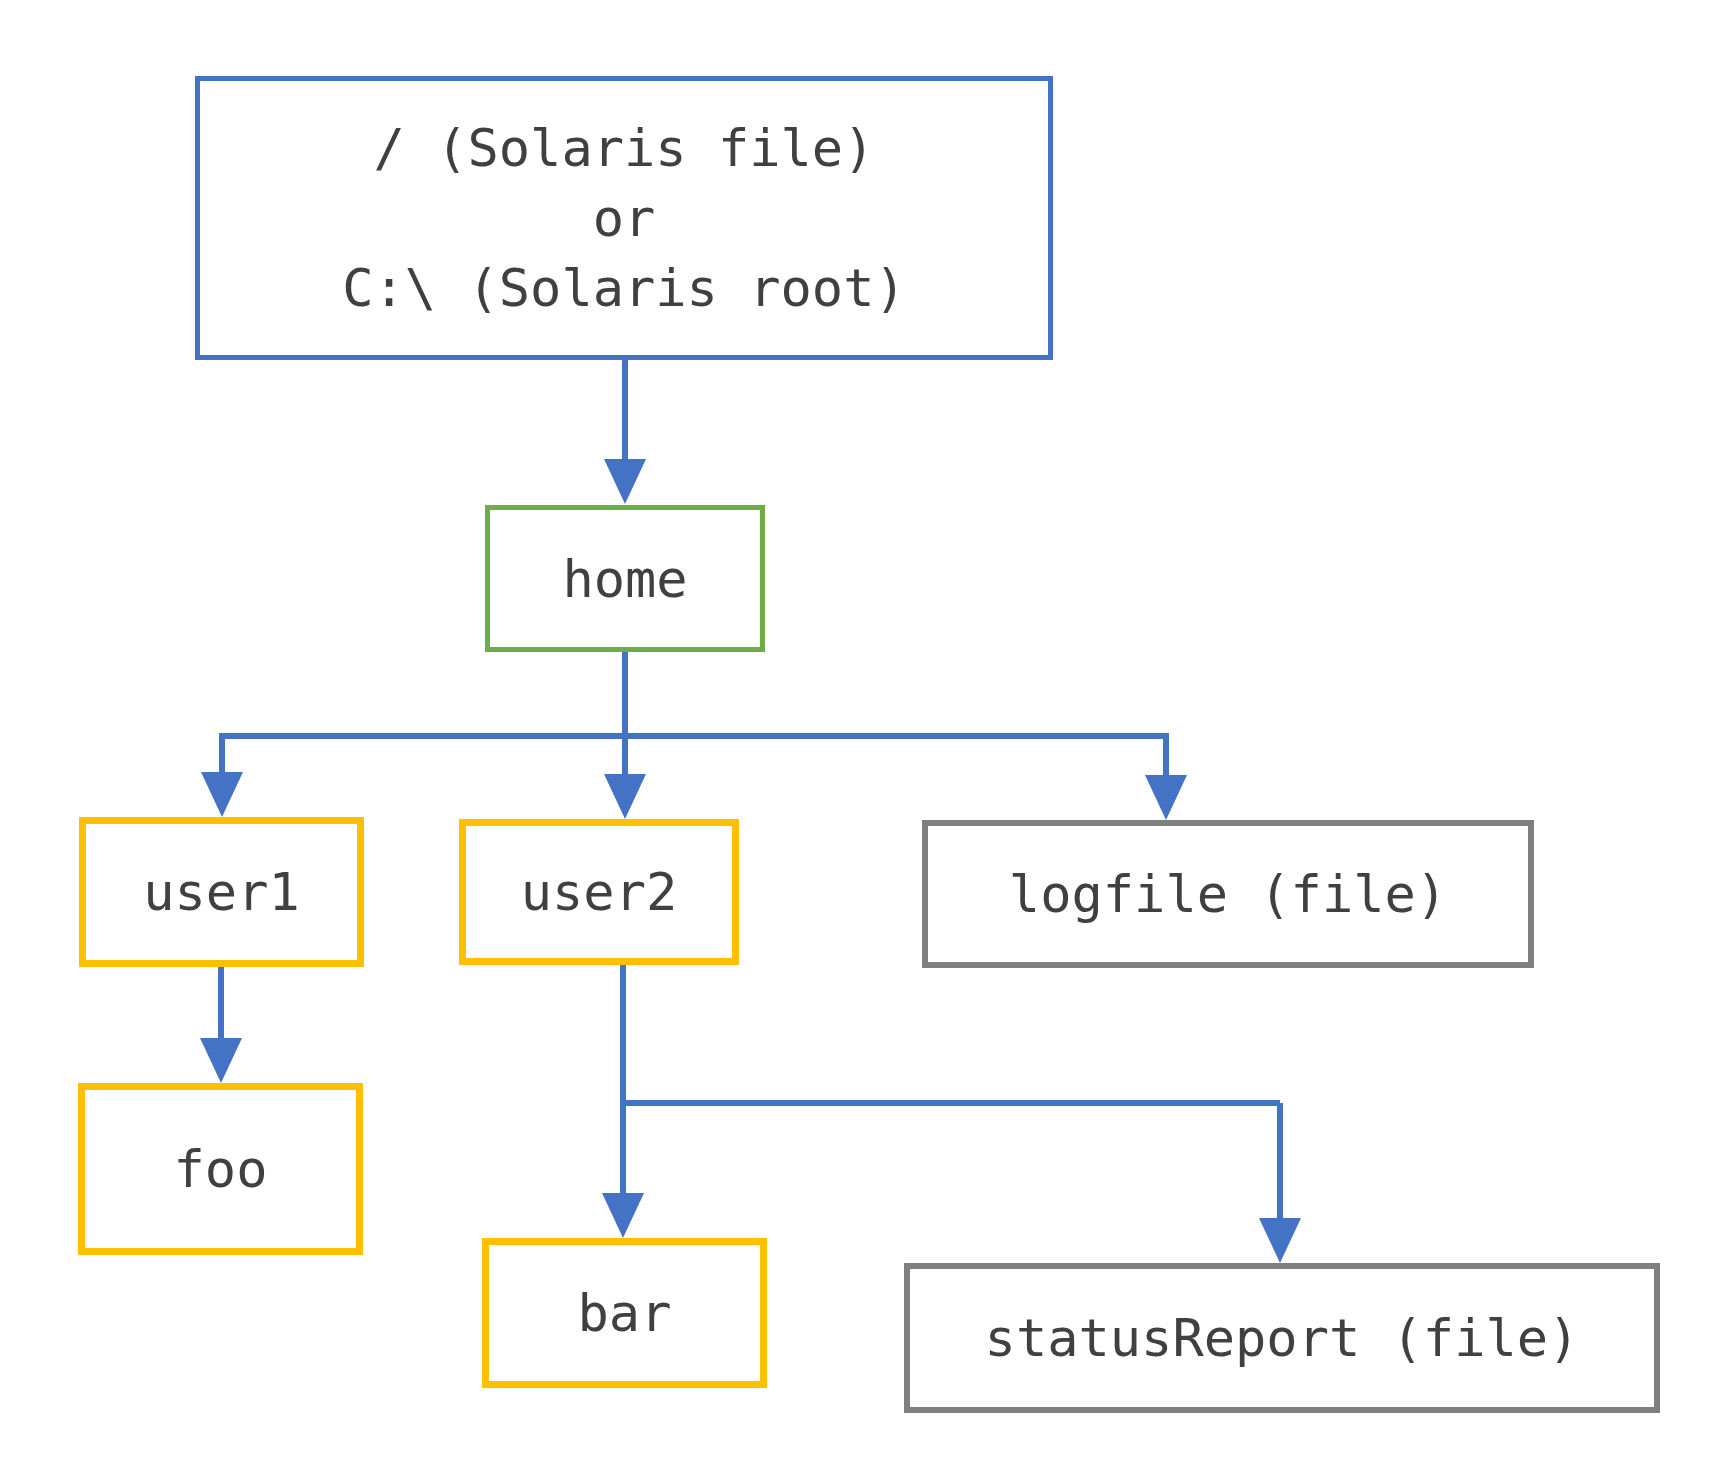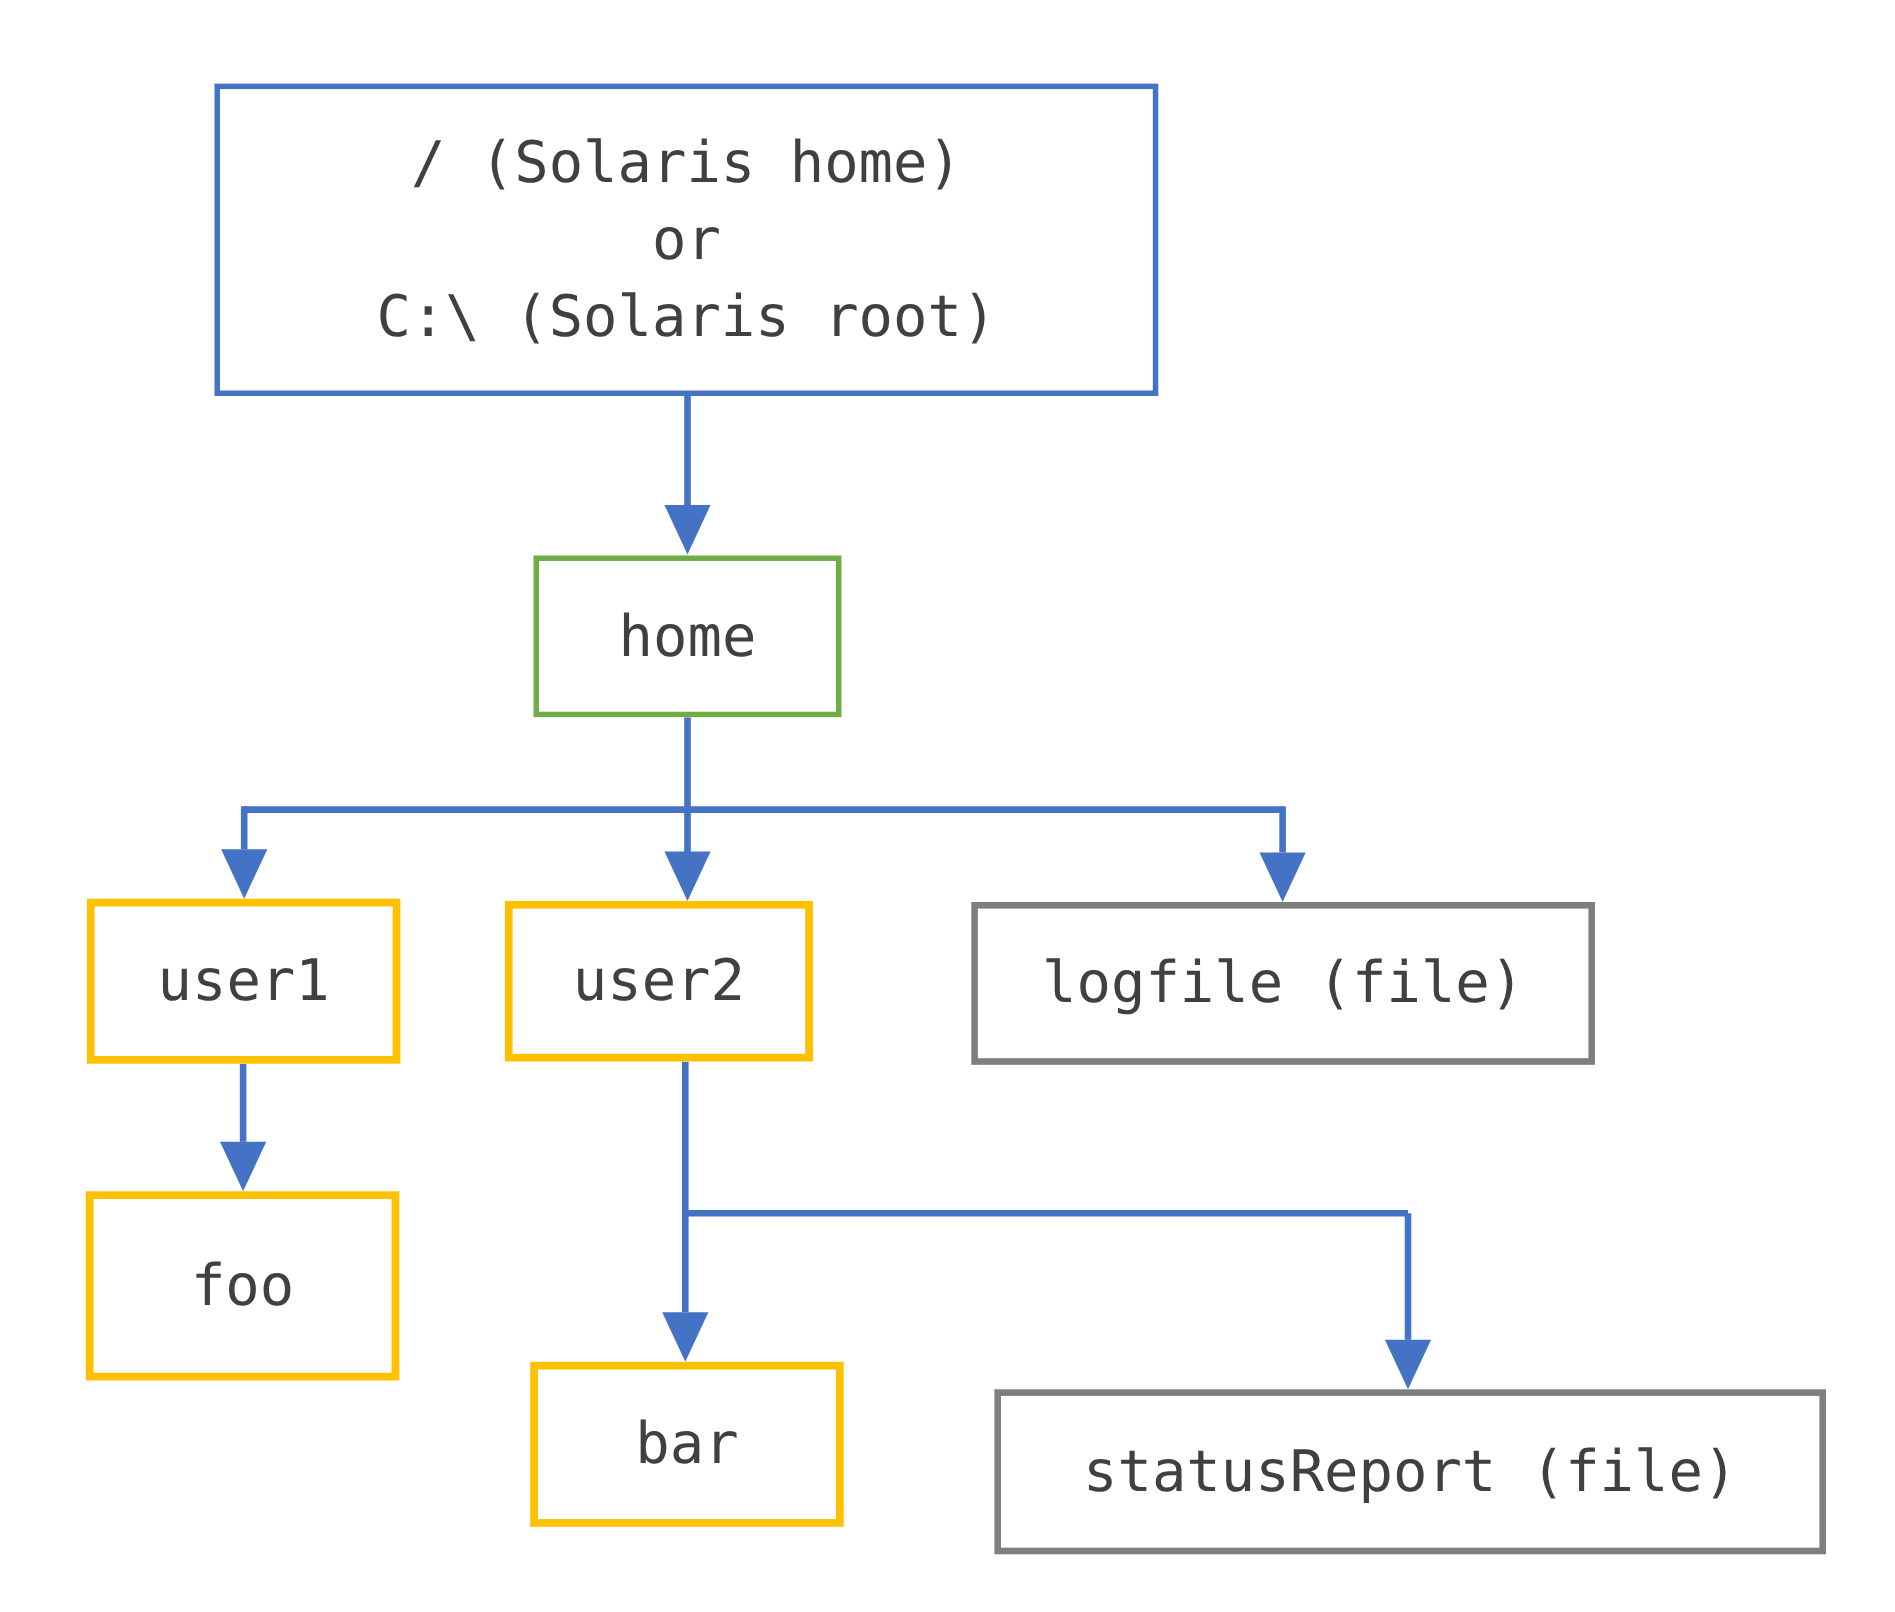--- a/index.html
+++ b/index.html
@@ -42,21 +42,21 @@
     line-height: 70px;
   }
   .dir-node  { border-width: 7px; }
   .home-node { border-width: 5px; }
   .file-node { border-width: 6px; }
 
   .n-root        { left: 195px; top: 76px;   width: 858px; height: 284px; }
   .n-home        { left: 485px; top: 505px;  width: 280px; height: 147px; }
   .n-user1       { left: 79px;  top: 817px;  width: 285px; height: 150px; }
   .n-user2       { left: 459px; top: 819px;  width: 280px; height: 146px; }
-  .n-logfile     { left: 883px; top: 820px;  width: 567px; height: 148px; }
+  .n-logfile     { left: 922px; top: 820px;  width: 612px; height: 148px; }
   .n-foo         { left: 78px;  top: 1083px; width: 285px; height: 172px; }
   .n-bar         { left: 482px; top: 1238px; width: 285px; height: 150px; }
   .n-statusReport{ left: 904px; top: 1263px; width: 756px; height: 150px; }
 
   .connector { stroke-width: 6px; fill: none; }
 </style>
 </head>
 <body>
 
 <div class="canvas" style="color: rgb(64, 64, 64); background: rgb(255, 255, 255);">
@@ -89,21 +89,21 @@
     <g>
       <line class="connector" x1="623" y1="965" x2="623" y2="1193" stroke="#4472C4"></line>
       <polygon class="arrowhead" points="602,1193 644,1193 623,1238" fill="#4472C4"></polygon>
       <line class="connector" x1="623" y1="1103" x2="1280" y2="1103" stroke="#4472C4"></line>
       <line class="connector" x1="1280" y1="1103" x2="1280" y2="1218" stroke="#4472C4"></line>
       <polygon class="arrowhead" points="1259,1218 1301,1218 1280,1263" fill="#4472C4"></polygon>
     </g>
   </svg>
 
   <div class="node root-node n-root" style="border-color: rgb(68, 114, 196);">
-    <div class="label">/ (Solaris home)</div>
+    <div class="label">/ (Solaris file)</div>
     <div class="label">or</div>
     <div class="label">C:\ (Solaris root)</div>
   </div>
 
   <div class="node home-node n-home" style="border-color: rgb(112, 173, 71);">
     <span class="label">home</span>
   </div>
 
   <div class="node dir-node n-user1" style="border-color: rgb(255, 192, 0);">
     <span class="label">user1</span>

